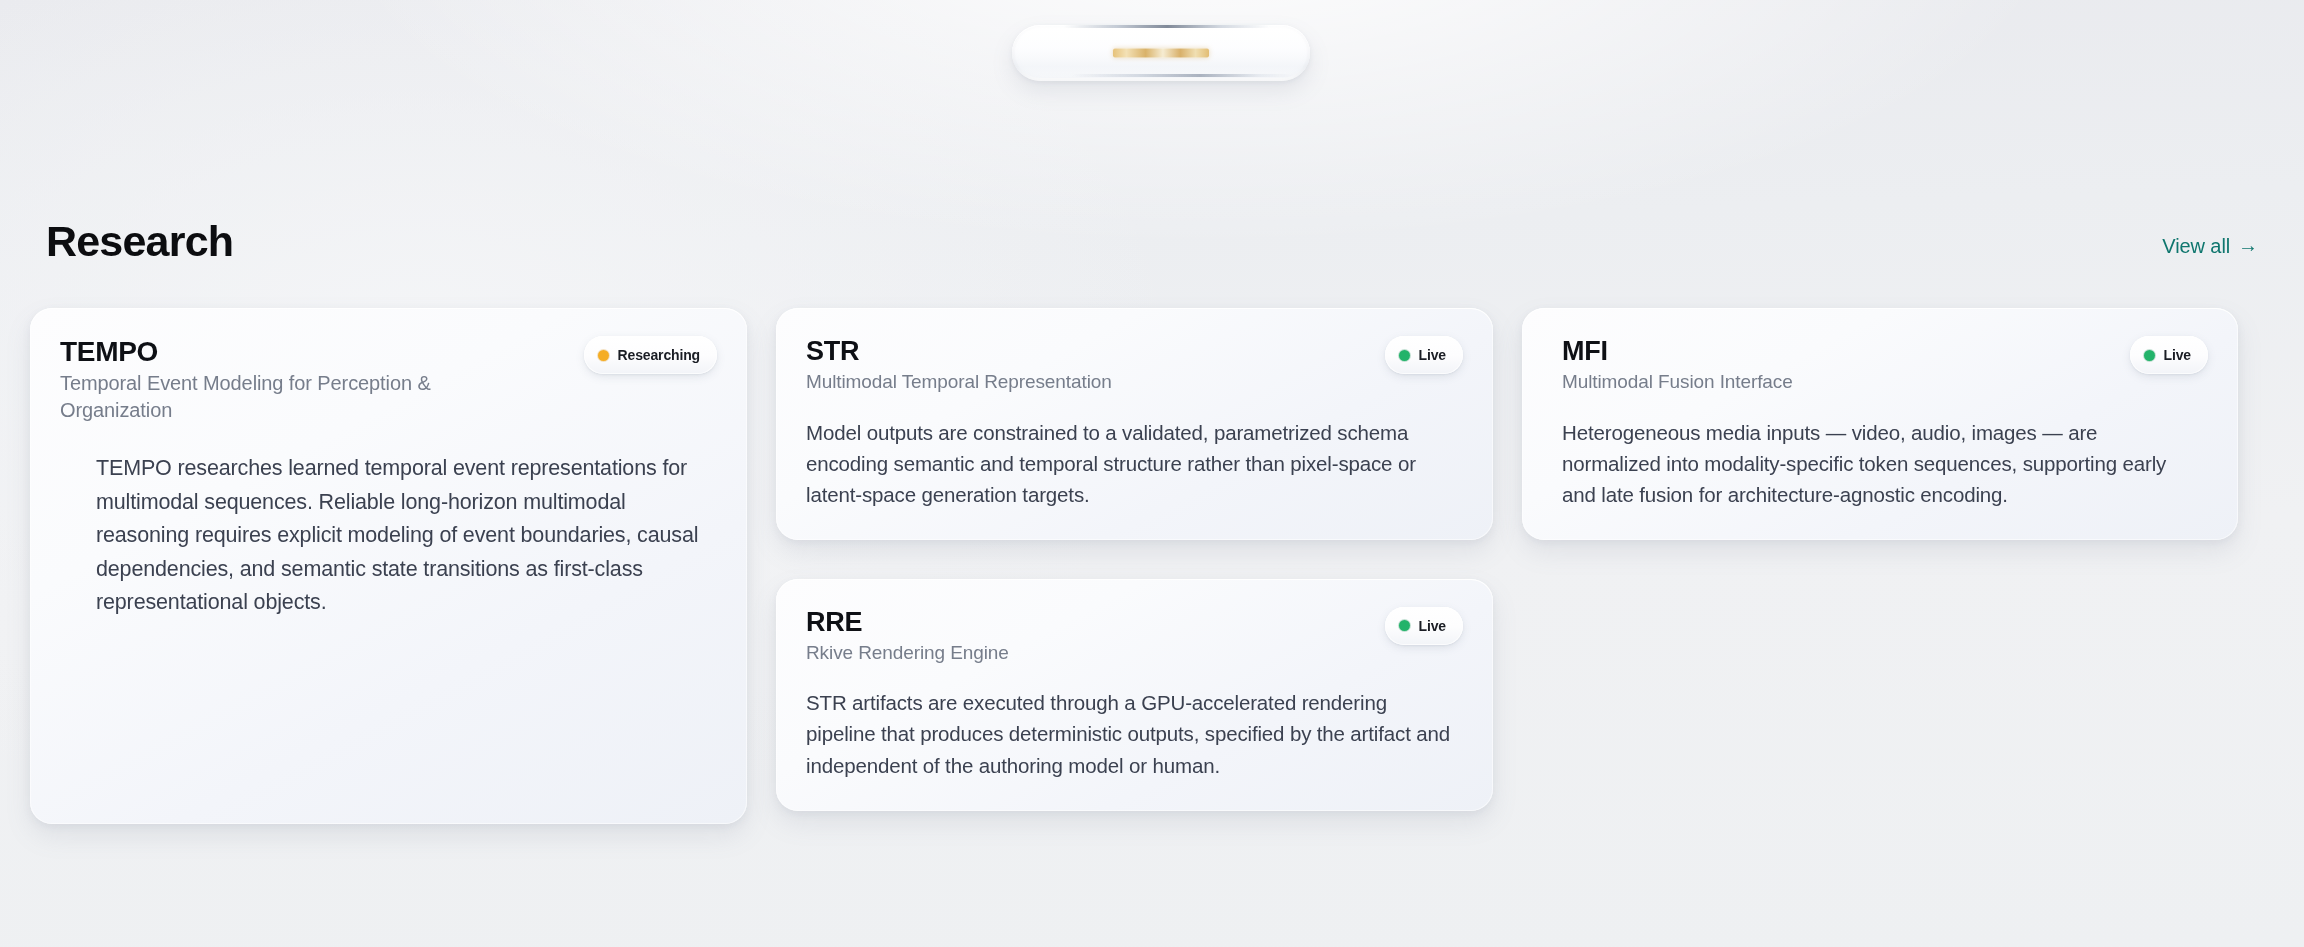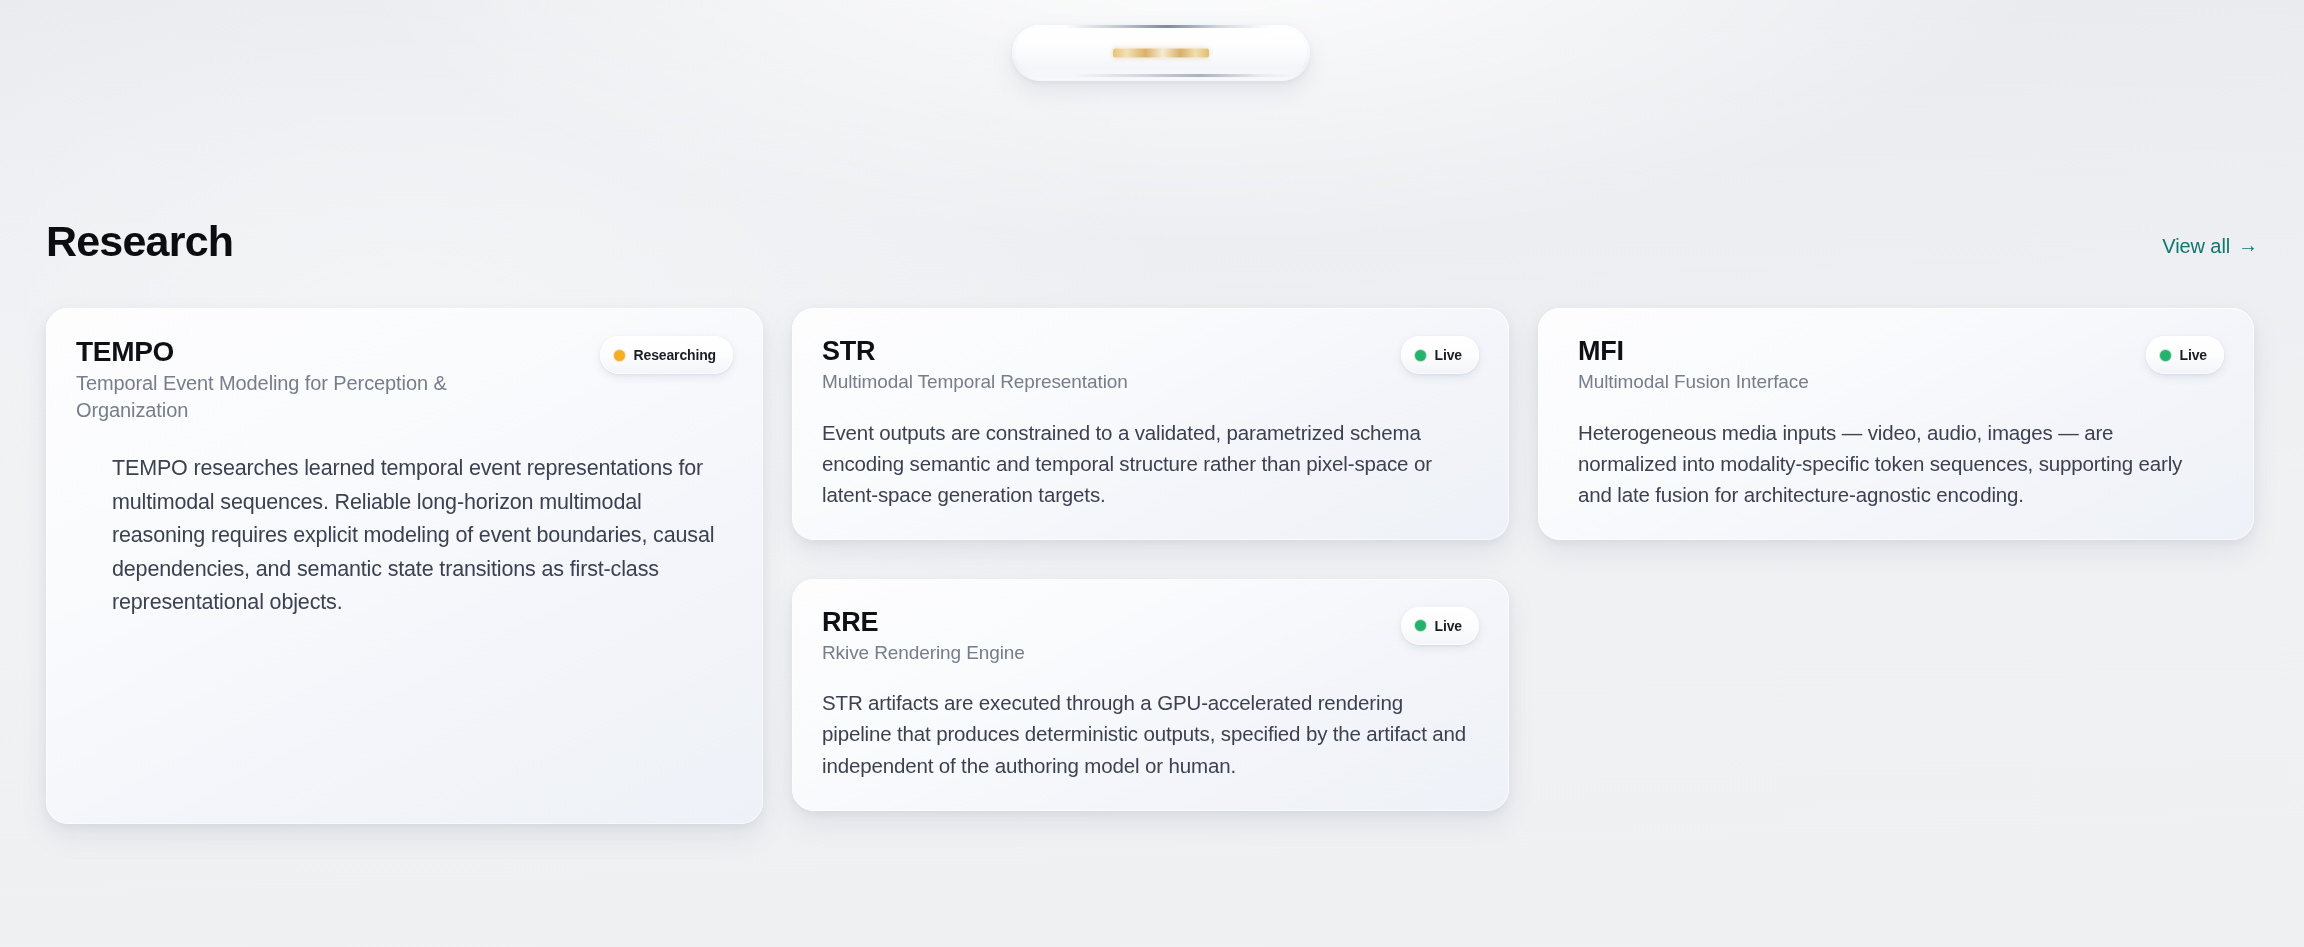--- a/index.html
+++ b/index.html
@@ -104,21 +104,21 @@
     color:#0f766e;
     cursor:pointer;
     letter-spacing:-.1px;
     padding-top:10px;
   }
   .view-all .arrow { font-size:20px; line-height:1; display:inline-block; }
 
   
   .cards {
     position:absolute;
-    left:46px;
+    left:30px;
     top:308px;
     width:2212px;
     display:grid;
     grid-template-columns:717px 717px 716px;
     grid-template-rows:auto auto;
     column-gap:29px;
     row-gap:25px;
     align-items:start;
   }
 
@@ -246,21 +246,21 @@
     <div class="card-head">
       <div class="card-head-text">
         <div class="card-title">STR</div>
         <div class="card-sub">Multimodal Temporal Representation</div>
       </div>
       <div class="badge">
         <span class="dot green"></span>
         <span class="badge-label">Live</span>
       </div>
     </div>
-    <div class="card-body">Event outputs are constrained to a validated, parametrized schema encoding semantic and temporal structure rather than pixel-space or latent-space generation targets.</div>
+    <div class="card-body">Model outputs are constrained to a validated, parametrized schema encoding semantic and temporal structure rather than pixel-space or latent-space generation targets.</div>
   </div>
 
   <div class="card mfi">
     <div class="card-head">
       <div class="card-head-text">
         <div class="card-title">MFI</div>
         <div class="card-sub">Multimodal Fusion Interface</div>
       </div>
       <div class="badge">
         <span class="dot green"></span>

